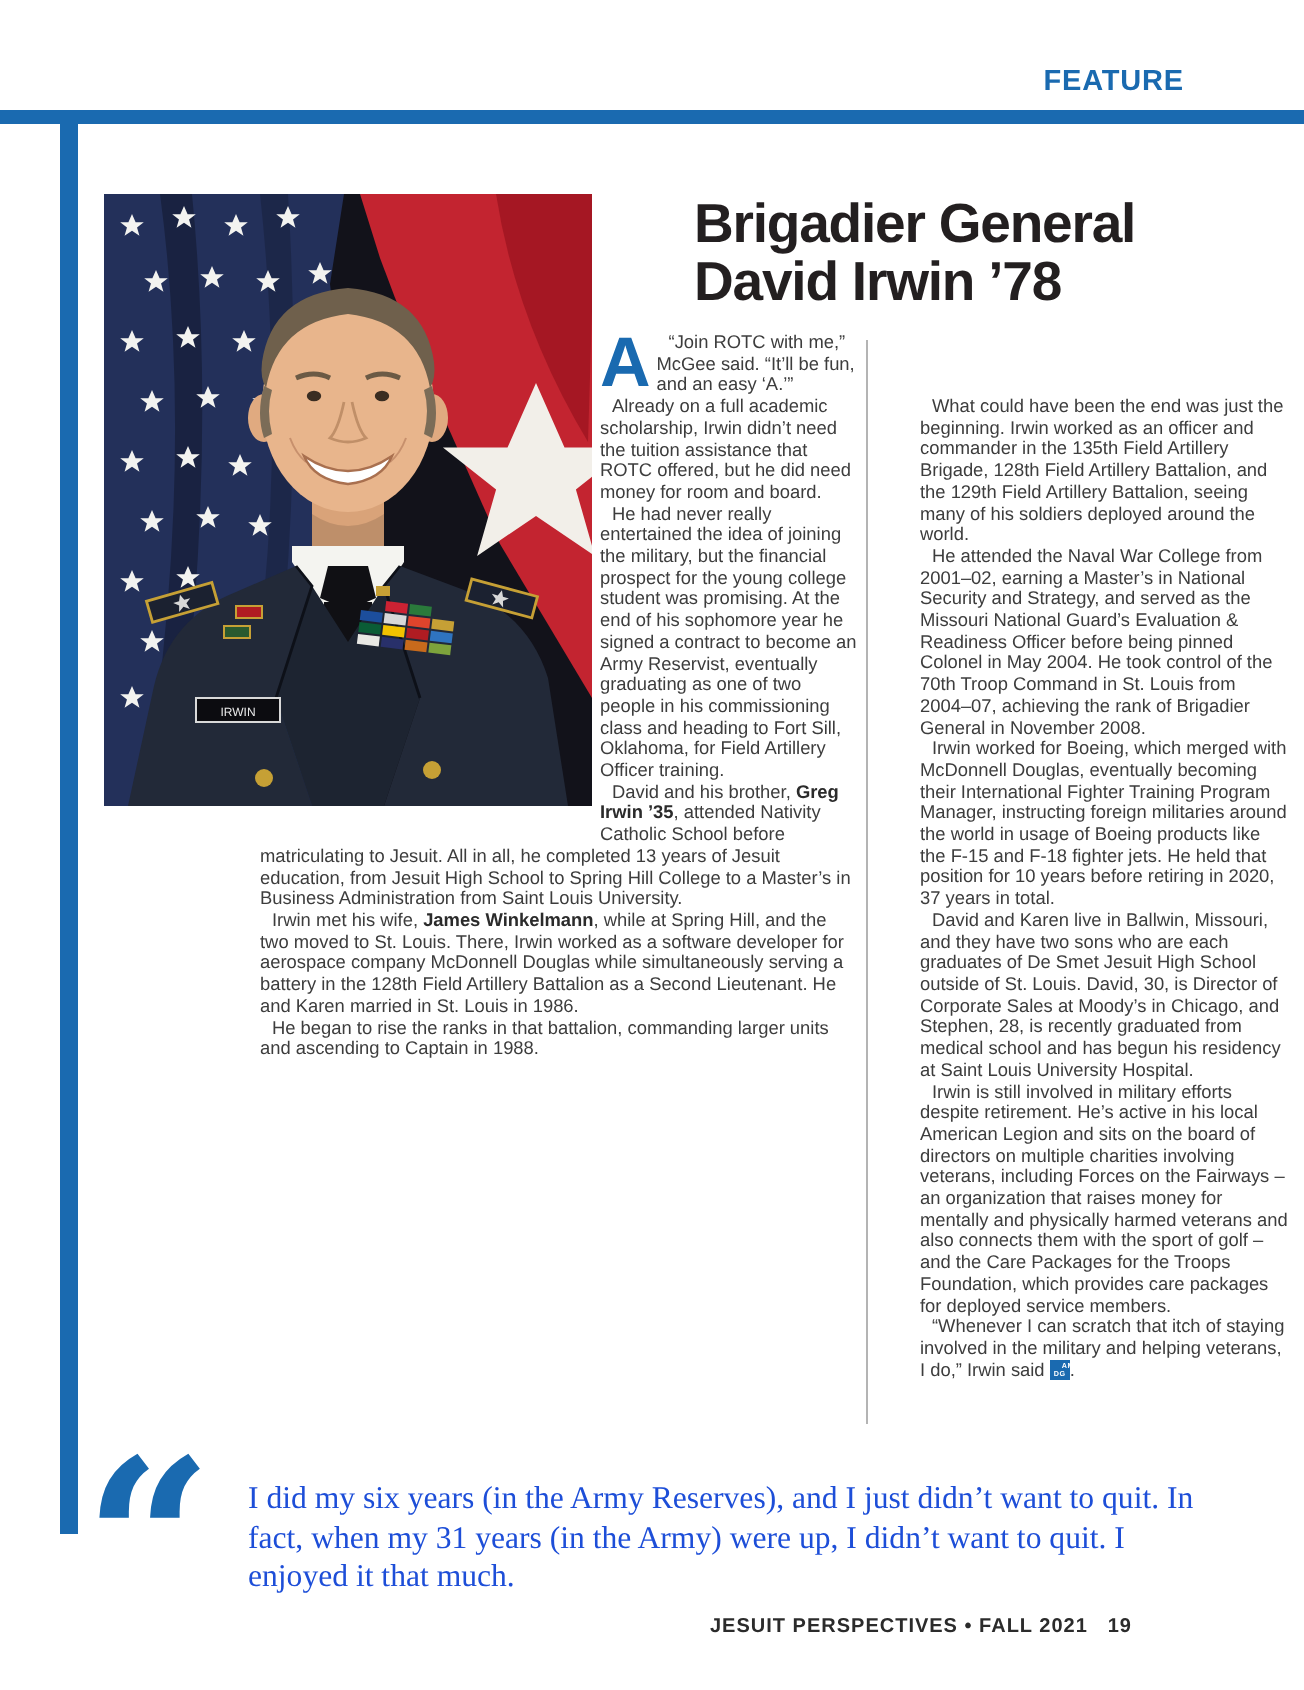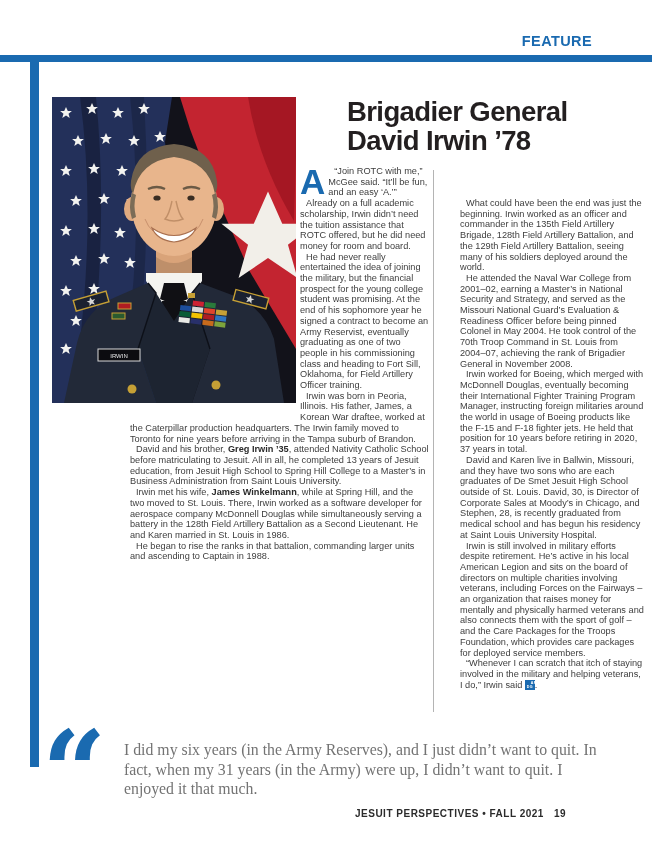--- a/index.html
+++ b/index.html
@@ -21,21 +21,21 @@
   .col b{color:#2b2b2b;}
   .photo-spacer{float:left;width:170px;height:252px;}
   .dropcap{float:left;font-size:35px;line-height:29px;font-weight:bold;color:#1a6ab0;
         padding-right:3px;margin-top:1px;}
   .amdg{display:inline-block;width:10px;background:#1a6ab0;color:#ffffff;font-size:3.6px;
         line-height:4px;text-align:center;vertical-align:baseline;padding:1px 0;
         font-weight:bold;letter-spacing:.3px;}
   .quote-mark{position:absolute;top:716px;left:42px;font-family:"DejaVu Serif",serif;
         font-size:112px;line-height:112px;color:#1a6ab0;font-weight:bold;}
   .quote-text{position:absolute;top:740px;left:124px;width:474px;
-        font-family:"Liberation Serif",serif;font-size:15.8px;line-height:19.5px;color:#737373;}
+        font-family:"Liberation Serif",serif;font-size:15.8px;line-height:19.5px;color:#1d4ed8;}
   .footer{position:absolute;top:808px;left:130px;width:436px;text-align:right;
         font-size:10px;font-weight:bold;letter-spacing:.5px;color:#2b2b2b;}
   .footer .page-num{margin-left:10px;}
 </style>
 </head>
 <body>
 
 <div class="page">
 
   <div class="feature-label">FEATURE</div>
@@ -161,21 +161,20 @@
     <div>Brigadier General</div>
     <div>David Irwin ’78</div>
   </div>
 
   <div class="col col1">
     <div class="photo-spacer"></div>
     <p class="first"><span class="dropcap">A</span></p>
     <p>“Join ROTC with me,” McGee said. “It’ll be fun, and an easy ‘A.’”</p>
     <p>Already on a full academic scholarship, Irwin didn’t need the tuition assistance that ROTC offered, but he did need money for room and board.</p>
     <p>He had never really entertained the idea of joining the military, but the financial prospect for the young college student was promising. At the end of his sophomore year he signed a contract to become an Army Reservist, eventually graduating as one of two people in his commissioning class and heading to Fort Sill, Oklahoma, for Field Artillery Officer training.</p>
-    <p>Irwin was born in Peoria, Illinois. His father, James, a Korean War draftee, worked at the Caterpillar production headquarters. The Irwin family moved to Toronto for nine years before arriving in the Tampa suburb of Brandon.</p>
     <p>David and his brother, <b>Greg Irwin ’35</b>, attended Nativity Catholic School before matriculating to Jesuit. All in all, he completed 13 years of Jesuit education, from Jesuit High School to Spring Hill College to a Master’s in Business Administration from Saint Louis University.</p>
     <p>Irwin met his wife, <b>James Winkelmann</b>, while at Spring Hill, and the two moved to St. Louis. There, Irwin worked as a software developer for aerospace company McDonnell Douglas while simultaneously serving a battery in the 128th Field Artillery Battalion as a Second Lieutenant. He and Karen married in St. Louis in 1986.</p>
     <p>He began to rise the ranks in that battalion, commanding larger units and ascending to Captain in 1988.</p>
   </div>
 
   <div class="col col2">
     <p>What could have been the end was just the beginning. Irwin worked as an officer and commander in the 135th Field Artillery Brigade, 128th Field Artillery Battalion, and the 129th Field Artillery Battalion, seeing many of his soldiers deployed around the world.</p>
     <p>He attended the Naval War College from 2001–02, earning a Master’s in National Security and Strategy, and served as the Missouri National Guard’s Evaluation &amp; Readiness Officer before being pinned Colonel in May 2004. He took control of the 70th Troop Command in St. Louis from 2004–07, achieving the rank of Brigadier General in November 2008.</p>
     <p>Irwin worked for Boeing, which merged with McDonnell Douglas, eventually becoming their International Fighter Training Program Manager, instructing foreign militaries around the world in usage of Boeing products like the F-15 and F-18 fighter jets. He held that position for 10 years before retiring in 2020, 37 years in total.</p>
     <p>David and Karen live in Ballwin, Missouri, and they have two sons who are each graduates of De Smet Jesuit High School outside of St. Louis. David, 30, is Director of Corporate Sales at Moody’s in Chicago, and Stephen, 28, is recently graduated from medical school and has begun his residency at Saint Louis University Hospital.</p>

